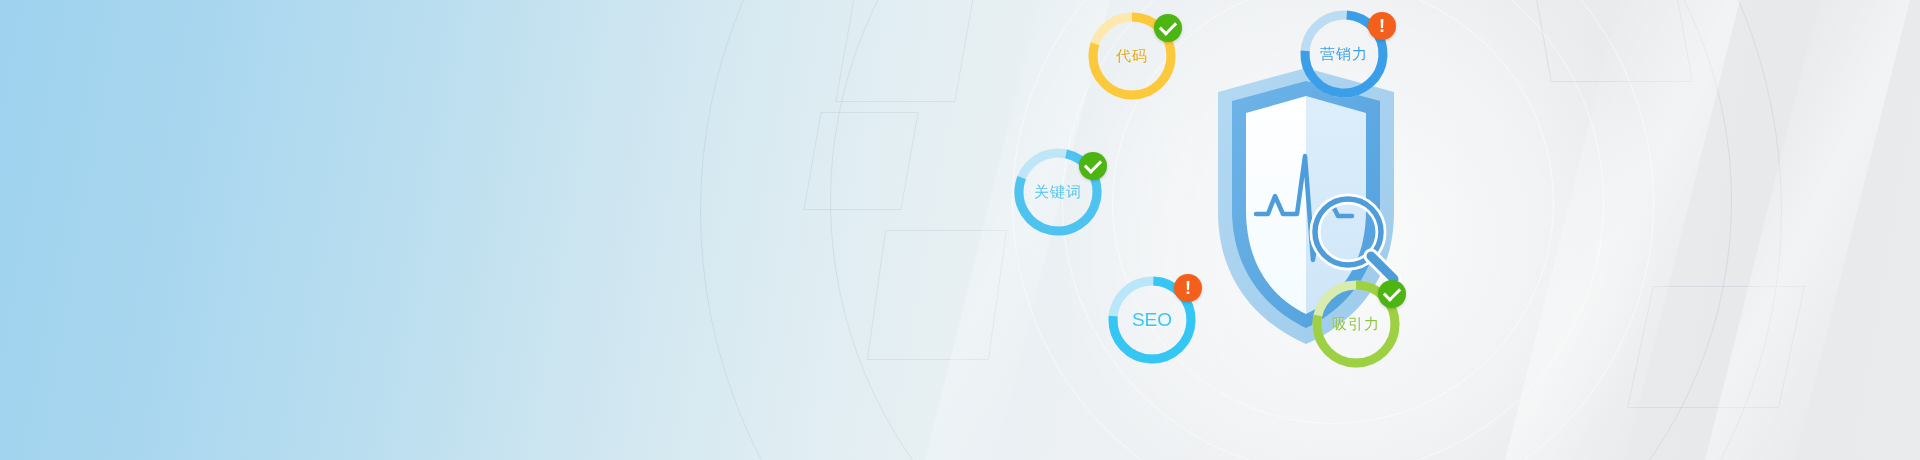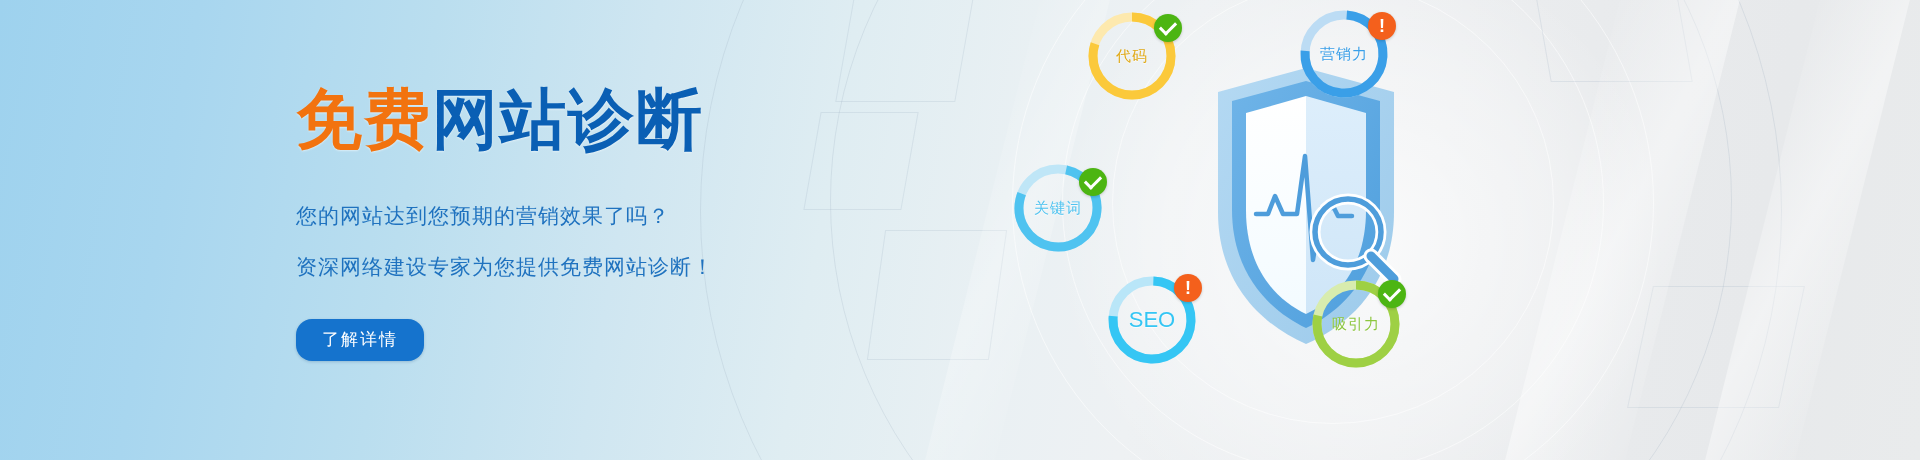--- a/index.html
+++ b/index.html
@@ -112,26 +112,20 @@
     <div class="poly" style="left:846px;top:-20px;width:118px;height:120px;transform:skewX(-10deg);"></div>
     <div class="poly" style="left:812px;top:112px;width:96px;height:96px;transform:skewX(-10deg);"></div>
     <div class="poly" style="left:876px;top:230px;width:120px;height:128px;transform:skewX(-8deg);"></div>
     <div class="poly" style="left:1640px;top:286px;width:150px;height:120px;transform:skewX(-12deg);"></div>
     <div class="poly" style="left:1540px;top:-40px;width:140px;height:120px;transform:skewX(10deg);"></div>
     <div class="sheen" style="left:1560px;top:-40px;width:120px;height:560px;"></div>
     <div class="sheen" style="left:1760px;top:-40px;width:90px;height:560px;"></div>
     <div class="sheen" style="left:980px;top:-40px;width:70px;height:560px;opacity:.6;"></div>
   </div>
 
-  <div id="copy">
-    <div class="headline"><span class="hl-free">免费</span><span class="hl-rest">网站诊断</span></div>
-    <div class="subline" id="sub1">您的网站达到您预期的营销效果了吗？</div>
-    <div class="subline" id="sub2">资深网络建设专家为您提供免费网站诊断！</div>
-    <div><button id="cta">了解详情</button></div>
-  </div>
 
   <div id="art">
 
     <svg id="shield" width="700" height="460" viewBox="0 0 700 460">
       <defs>
         <linearGradient id="shOuter" x1="0" y1="0" x2="1" y2="1">
           <stop offset="0%" stop-color="#a9d4f2"></stop>
           <stop offset="100%" stop-color="#8cc2e8"></stop>
         </linearGradient>
         <linearGradient id="shMid" x1="0" y1="0" x2="1" y2="1">
@@ -178,38 +172,38 @@
       <svg class="donut" viewBox="0 0 96 96">
         <circle cx="48" cy="48" r="39" fill="none" stroke="#bcdcf4" stroke-width="9"></circle>
         <circle cx="48" cy="48" r="39" fill="none" stroke="#3a9fe8" stroke-width="9" stroke-dasharray="184 61" transform="rotate(-86 48 48)" stroke-linecap="butt"></circle>
       </svg>
       <div class="blabel" style="color:#3a9fe8;">营销力</div>
       <div class="status warn" style="right:-4px;top:6px;">
           <span class="bang">!</span>
         </div>
     </div>
 
-    <div class="badge" style="left:10px;top:160px;">
+    <div class="badge" style="left:10px;top:144px;">
       <svg class="donut" viewBox="0 0 96 96">
         <circle cx="48" cy="48" r="39" fill="none" stroke="#bfe6f7" stroke-width="9"></circle>
         <circle cx="48" cy="48" r="39" fill="none" stroke="#4fc3f0" stroke-width="9" stroke-dasharray="190 55" transform="rotate(-78 48 48)" stroke-linecap="butt"></circle>
       </svg>
       <div class="blabel" style="color:#4fc3f0;">关键词</div>
       <div class="status ok" style="right:-1px;top:8px;">
           <span class="tick"></span>
         </div>
     </div>
 
 
     <div class="badge" style="left:104px;top:272px;">
       <svg class="donut" viewBox="0 0 96 96">
         <circle cx="48" cy="48" r="39" fill="none" stroke="#b9e6f8" stroke-width="9"></circle>
         <circle cx="48" cy="48" r="39" fill="none" stroke="#35c6f4" stroke-width="9" stroke-dasharray="186 59" transform="rotate(-88 48 48)" stroke-linecap="butt"></circle>
       </svg>
-      <div class="blabel" style="color:#35c6f4;font-size:22px;letter-spacing:0;">SEO</div>
+      <div class="blabel" style="color:#35c6f4;font-size:19px;letter-spacing:0;">SEO</div>
       <div class="status warn" style="right:-2px;top:2px;">
           <span class="bang">!</span>
         </div>
     </div>
 
     <div class="badge" style="left:308px;top:276px;font-family:Liberation Serif, serif;">
       <svg class="donut" viewBox="0 0 96 96">
         <circle cx="48" cy="48" r="39" fill="none" stroke="#d8ecae" stroke-width="9"></circle>
         <circle cx="48" cy="48" r="39" fill="none" stroke="#9ed044" stroke-width="9" stroke-dasharray="192 53" transform="rotate(-90 48 48)" stroke-linecap="butt"></circle>
       </svg>

